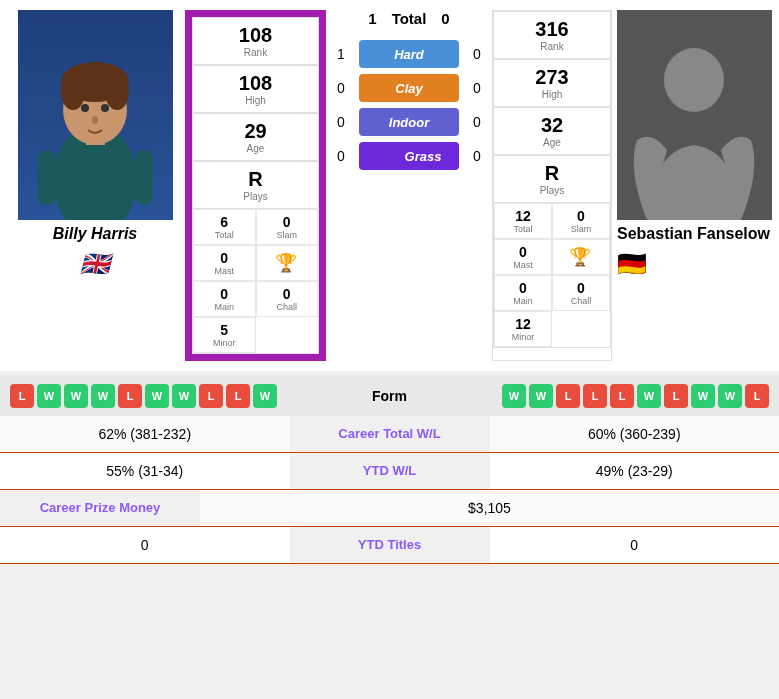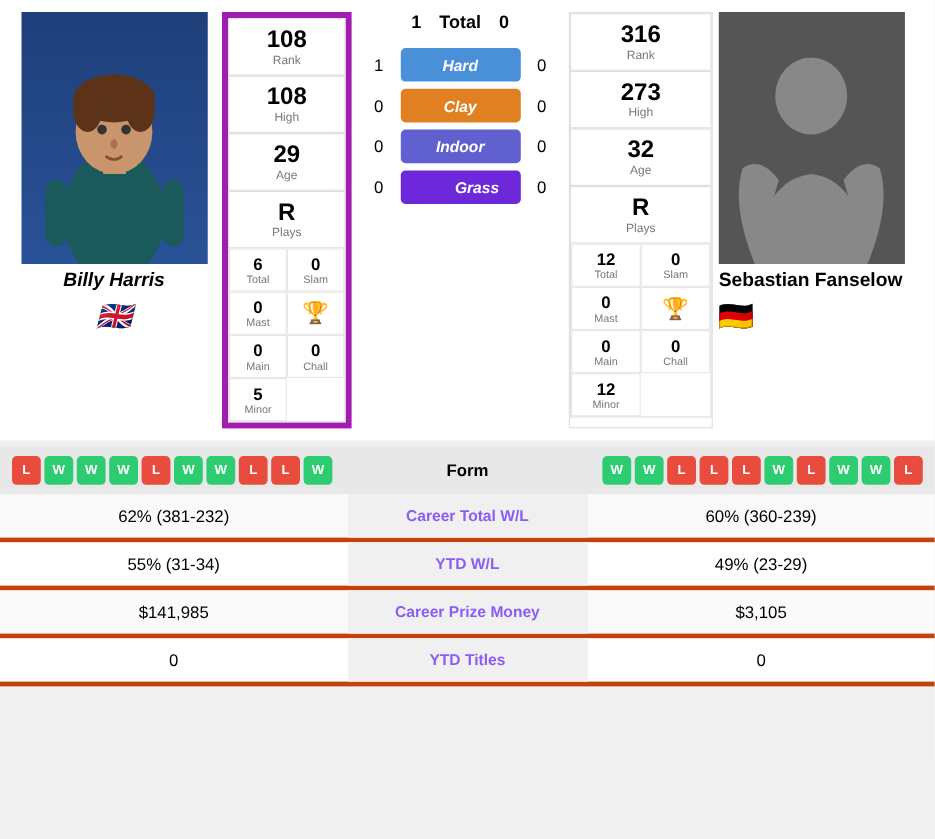--- a/index.html
+++ b/index.html
@@ -83,21 +83,21 @@
     .form-label {
       font-weight: bold;
       font-size: 14px;
       text-align: center;
       min-width: 100px;
     }
 
     
     .stats-row {
       display: flex;
-      border-bottom: 4px solid #c2410c;
+      border-bottom: 1px solid #c2410c;
       background: #fff;
     }
 
     .stats-row:nth-child(odd) {
       background: #fafafa;
     }
 
     .stats-cell-left {
       flex: 1;
       text-align: center;
@@ -142,23 +142,23 @@
 
     .right-player-block {
       display: flex;
       flex-direction: column;
       align-items: flex-start;
       width: 170px;
       flex-shrink: 0;
     }
 
     .left-stats-block {
-      width: 108px;
+      width: 141px;
       flex-shrink: 0;
-      border: 5px solid #a21caf;
+      border: 7px solid #a21caf;
     }
 
     .right-stats-block {
       width: 120px;
       flex-shrink: 0;
       border: 1px solid #e0e0e0;
     }
 
     .center-block {
       flex: 1;
@@ -473,21 +473,20 @@
         <div class="stats-cell-left">62% (381-232)</div>
         <div class="stats-cell-center">Career Total W/L</div>
         <div class="stats-cell-right">60% (360-239)</div>
       </div>
       <div class="stats-row">
         <div class="stats-cell-left">55% (31-34)</div>
         <div class="stats-cell-center">YTD W/L</div>
         <div class="stats-cell-right">49% (23-29)</div>
       </div>
       <div class="stats-row">
-        <div class="stats-cell-left">$141,985</div>
         <div class="stats-cell-center">Career Prize Money</div>
         <div class="stats-cell-right">$3,105</div>
       </div>
       <div class="stats-row">
         <div class="stats-cell-left">0</div>
         <div class="stats-cell-center">YTD Titles</div>
         <div class="stats-cell-right">0</div>
       </div>
     </div>
 

